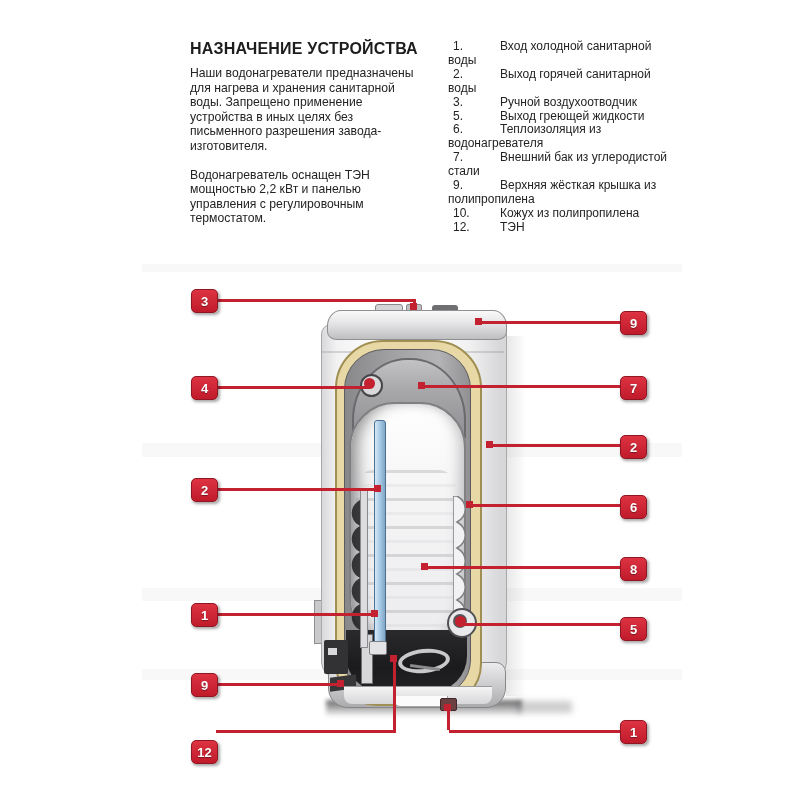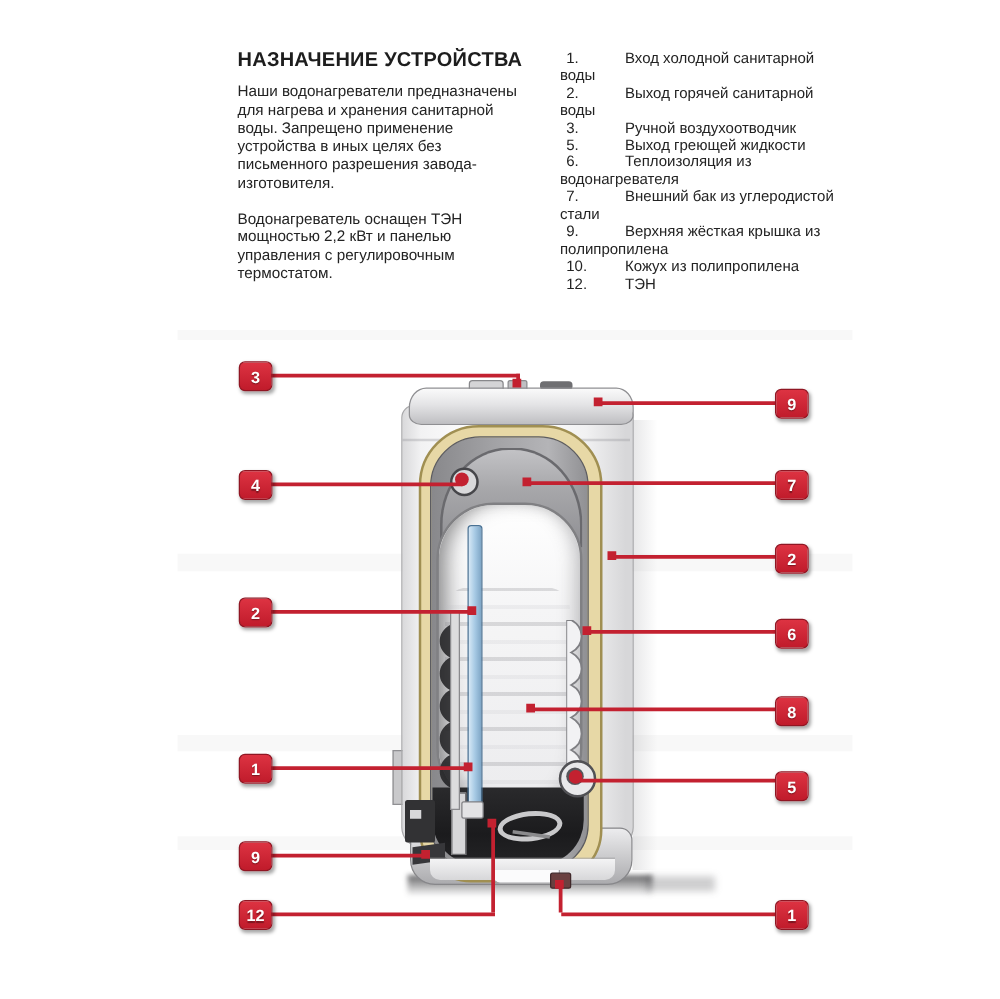--- a/index.html
+++ b/index.html
@@ -162,21 +162,21 @@
   <div class="tip" style="left:362px;top:485px;"></div>
 
   <div class="co" style="left:179px;top:603px;">1</div>
   <div class="hl" style="left:204px;top:613px;width:158px;"></div>
   <div class="tip" style="left:359px;top:610px;"></div>
 
   <div class="co" style="left:179px;top:673px;">9</div>
   <div class="hl" style="left:204px;top:683px;width:124px;"></div>
   <div class="tip" style="left:325px;top:680px;"></div>
 
-  <div class="co" style="left:179px;top:720px;">12</div>
+  <div class="co" style="left:179px;top:740px;">12</div>
   <div class="hl" style="left:204px;top:730px;width:180px;"></div>
   <div class="vl" style="left:381px;top:658px;height:72px;"></div>
   <div class="tip" style="left:378px;top:655px;"></div>
 
   <div class="co" style="left:608px;top:311px;">9</div>
   <div class="hl" style="left:466px;top:321px;width:142px;"></div>
   <div class="tip" style="left:463px;top:318px;"></div>
 
   <div class="co" style="left:608px;top:376px;">7</div>
   <div class="hl" style="left:410px;top:385px;width:198px;"></div>

